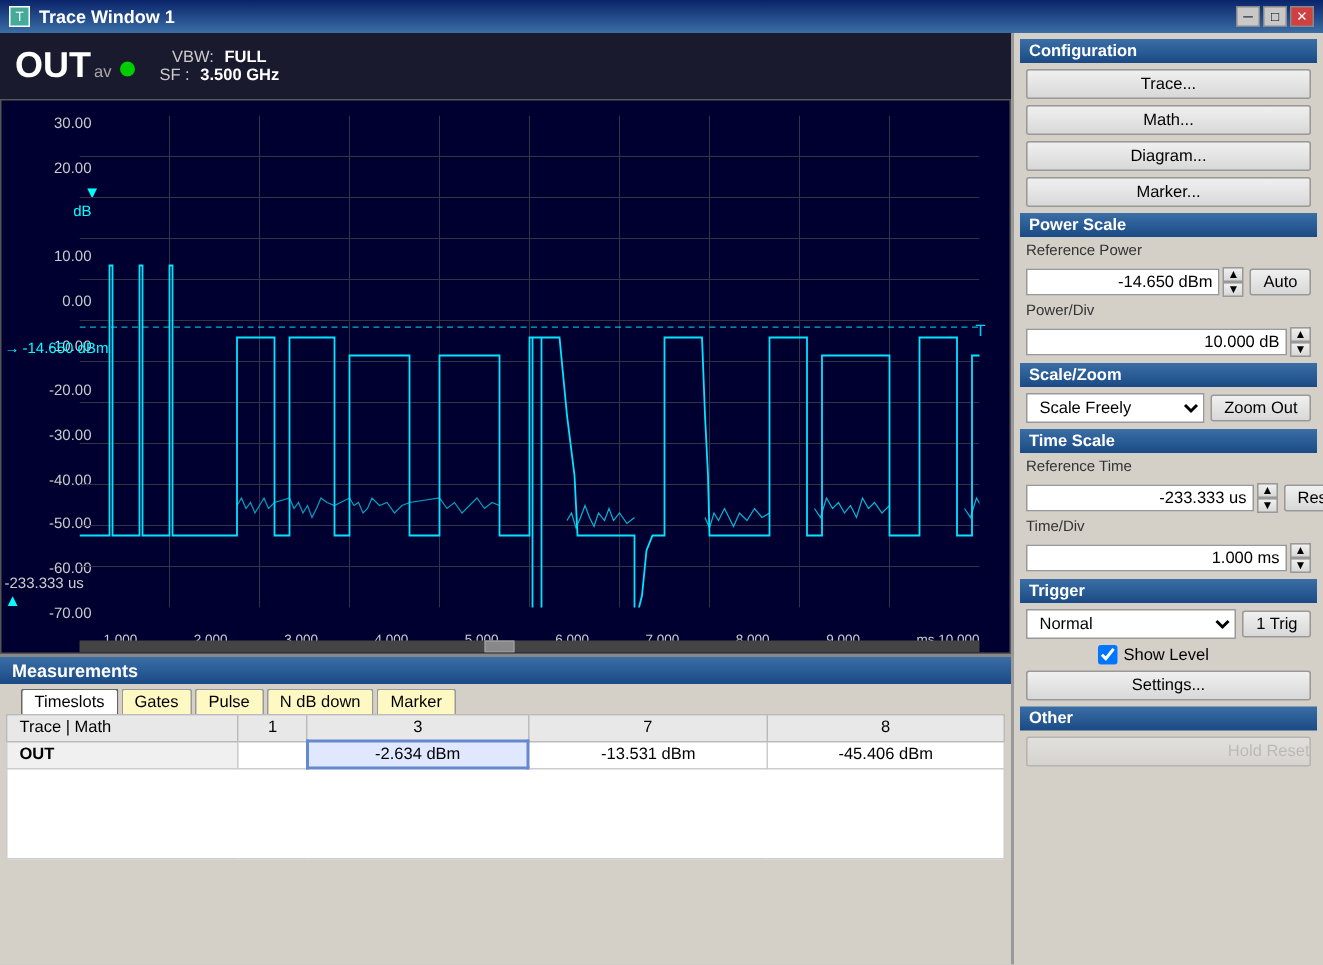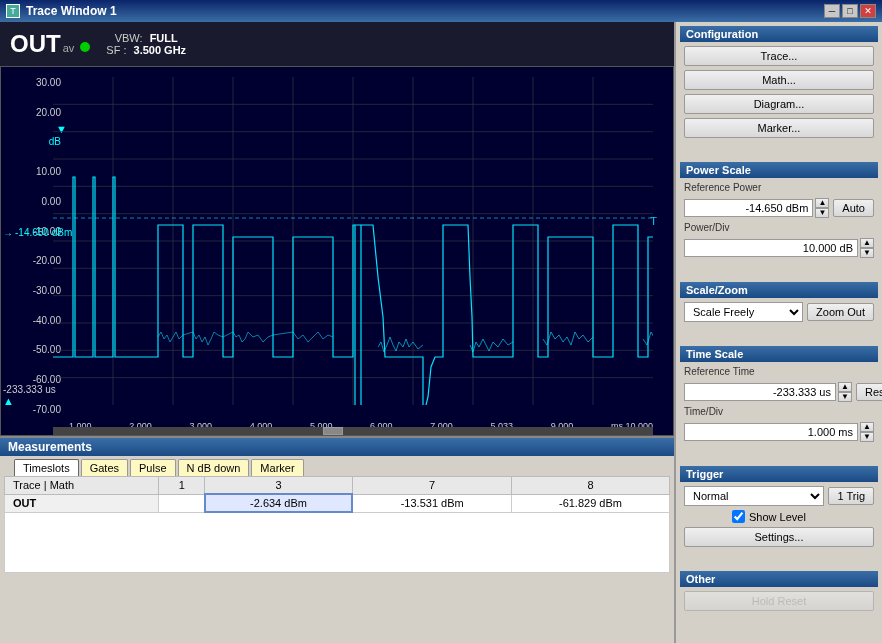--- a/index.html
+++ b/index.html
@@ -165,21 +165,21 @@
     }
 
     
     .right-panel {
       width: 208px;
       background: #d4d0c8;
       border-left: 2px solid #999;
       display: flex;
       flex-direction: column;
       padding: 4px;
-      gap: 20px;
+      gap: 0;
       overflow-y: auto;
     }
 
     
     .section-header {
       background: linear-gradient(to bottom, #3a6ea5, #1a4a85);
       color: white;
       padding: 2px 6px;
       font-size: 11px;
       font-weight: bold;
@@ -463,21 +463,21 @@
       </svg>
 
       <div class="x-axis">
         <span>1.000</span>
         <span>2.000</span>
         <span>3.000</span>
         <span>4.000</span>
         <span>5.000</span>
         <span>6.000</span>
         <span>7.000</span>
-        <span>5.033</span>
+        <span>8.000</span>
         <span>9.000</span>
         <span>ms 10.000</span>
       </div>
 
       <div style="position:absolute;bottom:0;left:52px;right:20px;height:8px;background:#444;">
         <div style="width:20px;height:8px;background:#888;margin-left:45%;border:1px solid #999;"></div>
       </div>
     </div>
 
     <div class="measurements-panel">
@@ -501,21 +501,21 @@
               <th>7</th>
               <th>8</th>
             </tr>
           </thead>
           <tbody>
             <tr>
               <td class="first-col">OUT</td>
               <td></td>
               <td style="background:#e0e8ff;border:2px solid #6688cc;">-2.634 dBm</td>
               <td>-13.531 dBm</td>
-              <td>-61.829 dBm</td>
+              <td>-45.406 dBm</td>
 
             </tr>
             <tr>
               <td colspan="5" style="height:60px;"></td>
             </tr>
           </tbody>
         </table>
       </div>
     </div>
   </div>
@@ -612,18 +612,18 @@
           <input type="checkbox" checked="" style="">
           <span>Show Level</span>
         </div>
         <button class="ctrl-btn">Settings...</button>
       </div>
     </div>
 
     <div>
       <div class="section-header">Other</div>
       <div class="section-body">
-        <button class="ctrl-btn" disabled="" style="opacity:0.5;cursor:default;">Hold Reset</button>
+        <button class="ctrl-btn" disabled="" style="opacity:0.5;cursor:default;text-align:right;">Hold Reset</button>
       </div>
     </div>
 
   </div>
 </div>
 
 </body></html>

